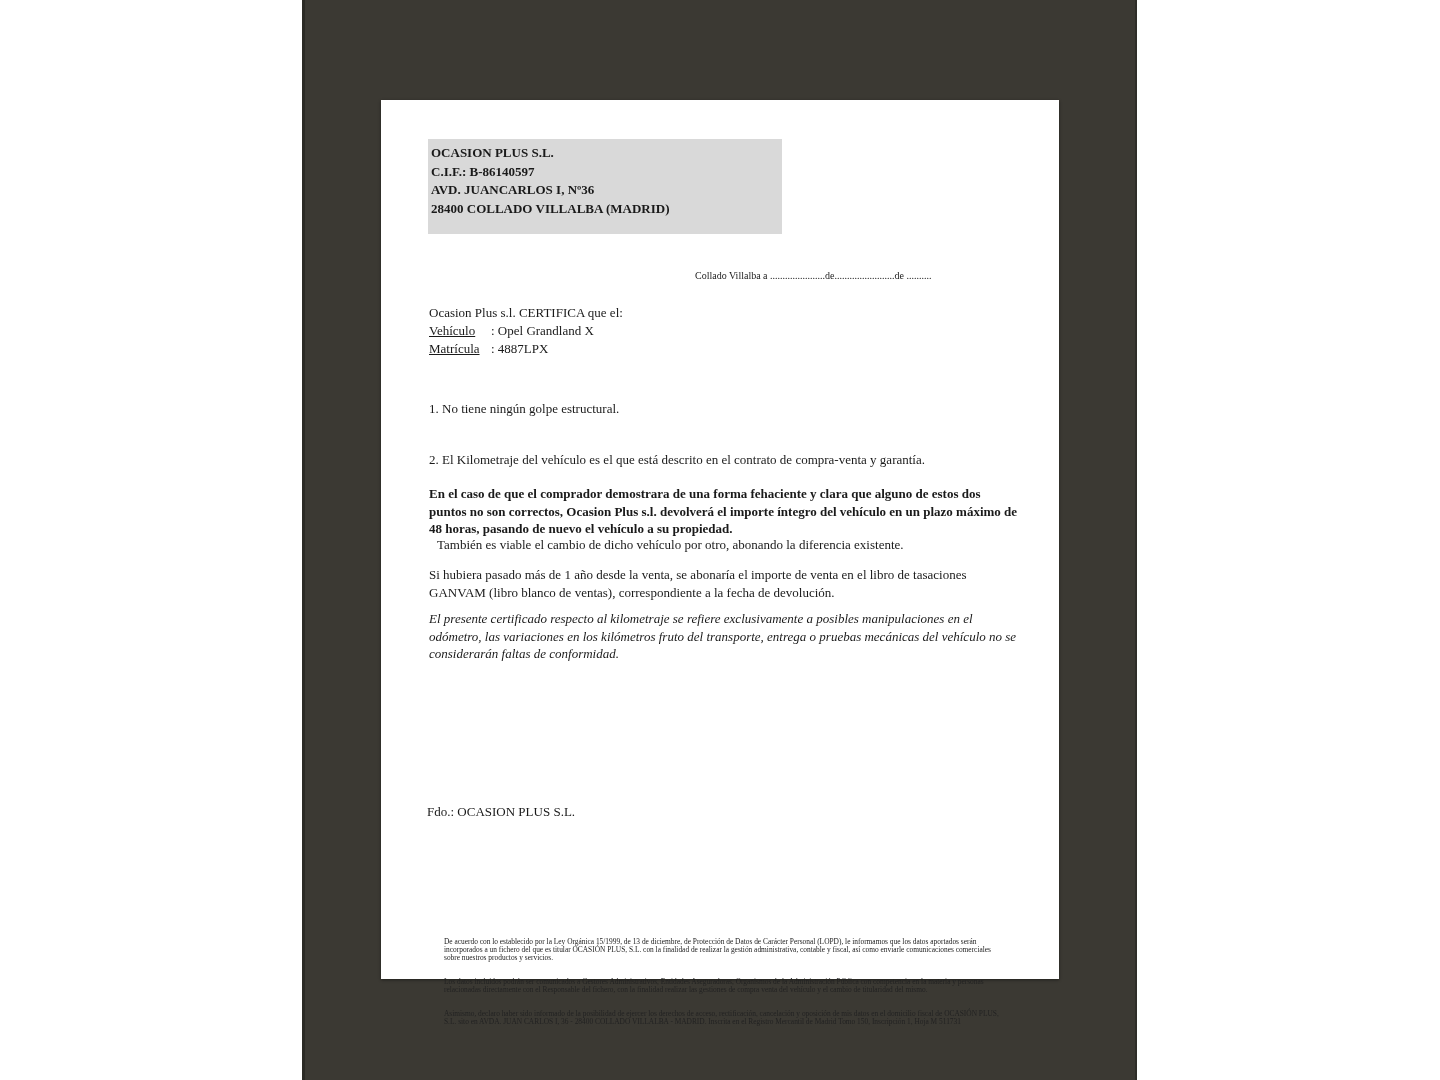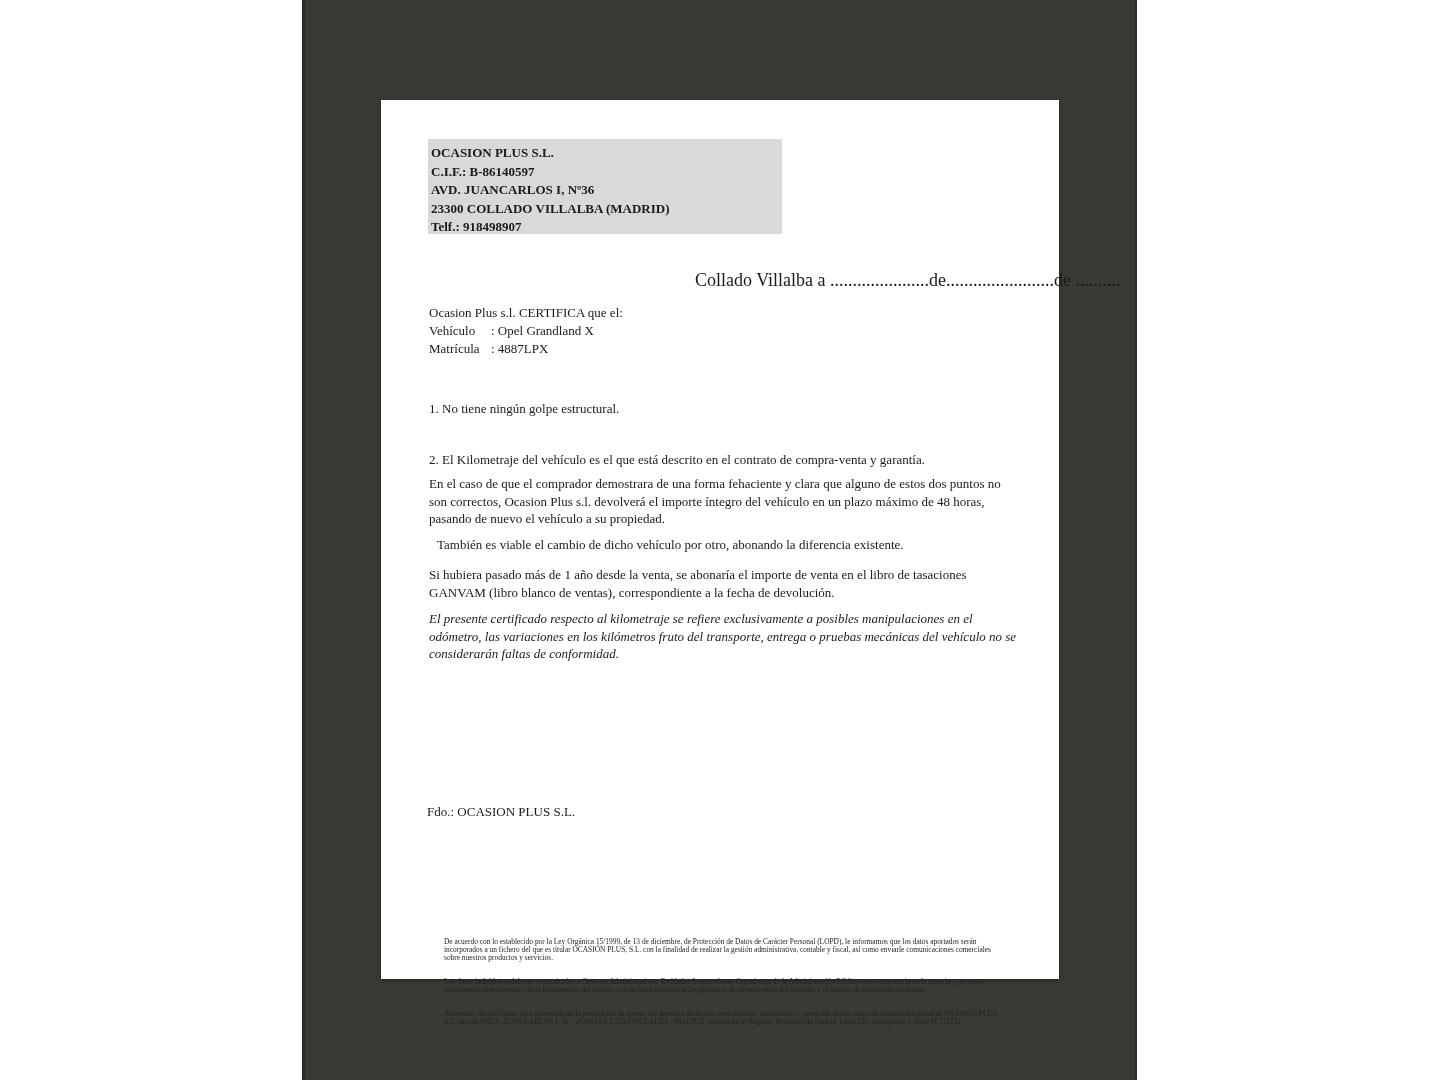--- a/index.html
+++ b/index.html
@@ -49,52 +49,53 @@
   .header-box .hline {
     font-weight: bold;
     font-size: 13px;
     line-height: 18.5px;
     white-space: nowrap;
   }
   .date-line {
     position: absolute;
     left: 314px;
     top: 170px;
-    font-size: 18px;
+    font-size: 10px;
     white-space: nowrap;
   }
   .cert-block {
     position: absolute;
     left: 48px;
     top: 204px;
     font-size: 13px;
     line-height: 18px;
   }
   .cert-field .flabel {
     display: inline-block;
     width: 62px;
+    text-decoration: underline;
   }
   .item {
     position: absolute;
     left: 48px;
     font-size: 13px;
     white-space: nowrap;
   }
   .item-1 { top: 301px; }
   .item-2 { top: 317px; margin-top: 35px; }
   .para {
     position: absolute;
     left: 48px;
     width: 592px;
     margin: 0;
     font-size: 13px;
     line-height: 17.5px;
     text-align: left;
   }
-  .para-1 { top: 375px; }
+  .para-1 { top: 385px; font-weight: bold; }
   .para-2 { top: 436px; margin-left: 8px; }
   .para-3 { top: 466px; }
   .para-4 { top: 510px; font-style: italic; }
   .fdo {
     position: absolute;
     left: 46px;
     top: 704px;
     font-size: 13px;
   }
   .legal {
@@ -114,22 +115,21 @@
 <div class="canvas">
 
   <div class="backdrop"></div>
 
   <div class="page">
 
     <div class="header-box">
       <div class="hline">OCASION PLUS S.L.</div>
       <div class="hline">C.I.F.: B-86140597</div>
       <div class="hline">AVD. JUANCARLOS I, Nº36</div>
-      <div class="hline">23300 COLLADO VILLALBA (MADRID)</div>
-      <div class="hline">Telf.: 918498907</div>
+      <div class="hline">28400 COLLADO VILLALBA (MADRID)</div>
     </div>
 
     <div class="date-line">Collado Villalba a ......................de........................de ..........</div>
 
     <div class="cert-block">
       <div>Ocasion Plus s.l. CERTIFICA que el:</div>
       <div class="cert-field">
         <span class="flabel">Vehículo</span><span>: Opel Grandland X</span>
       </div>
       <div class="cert-field">

